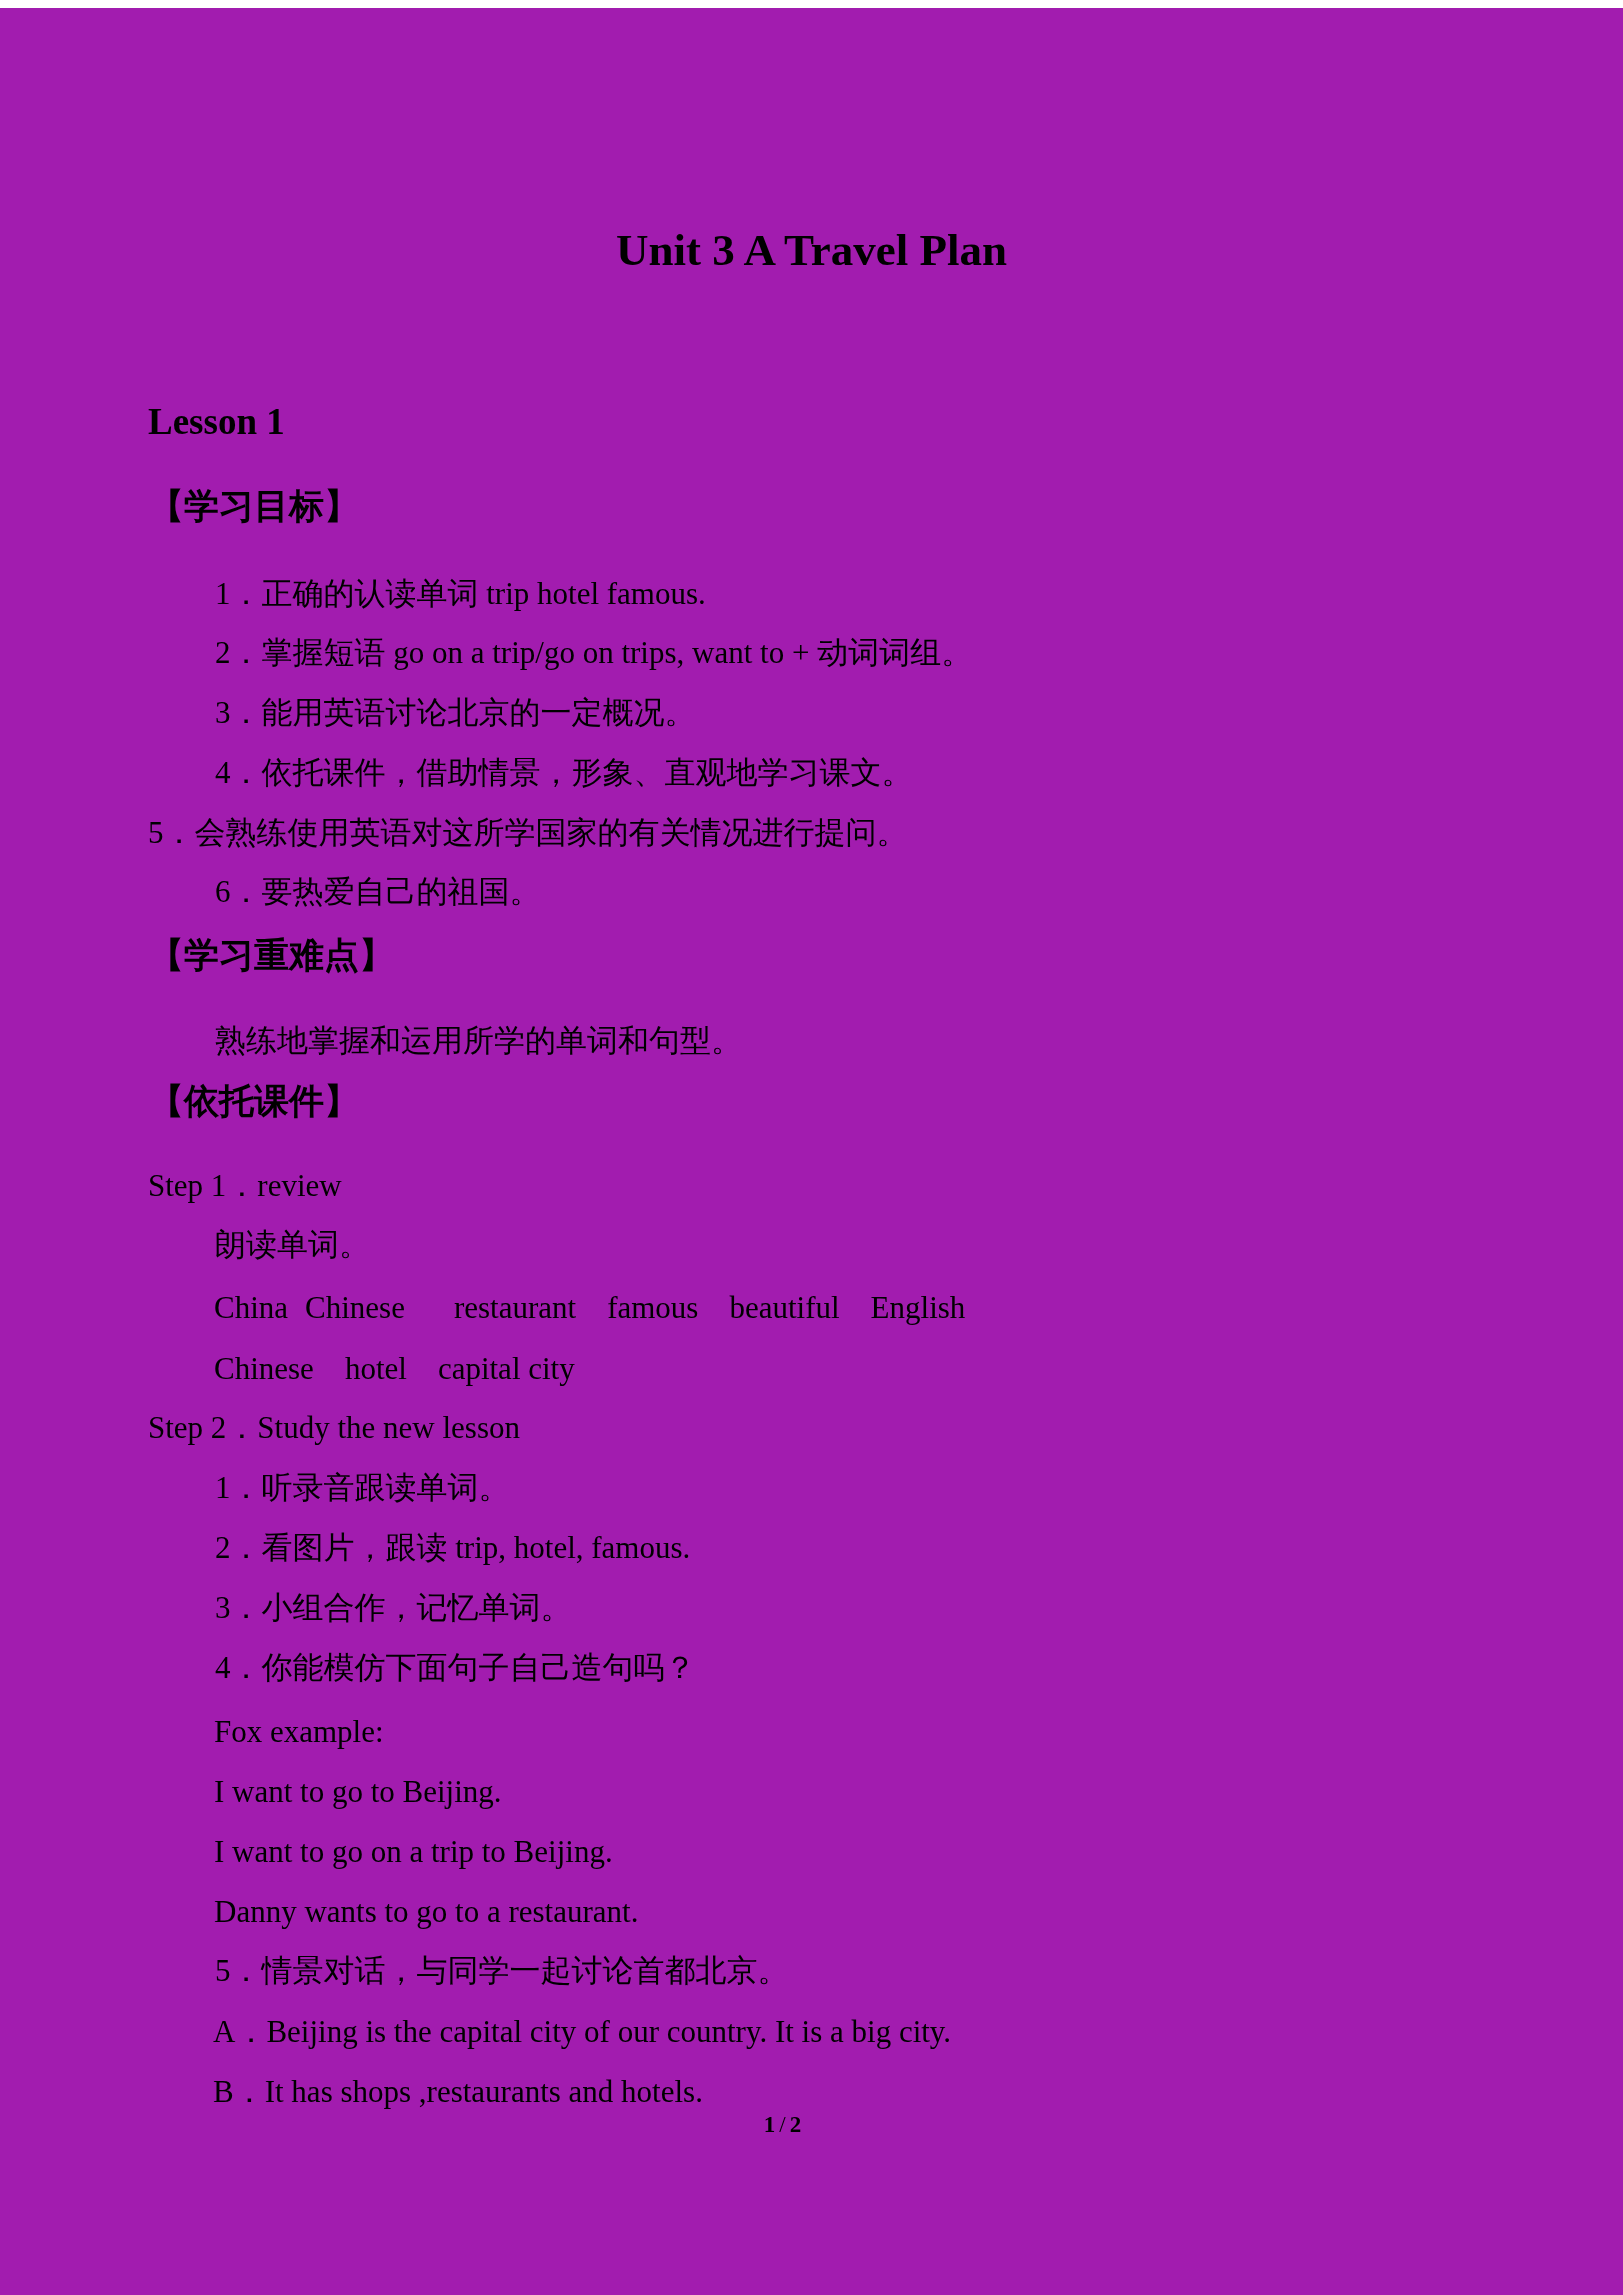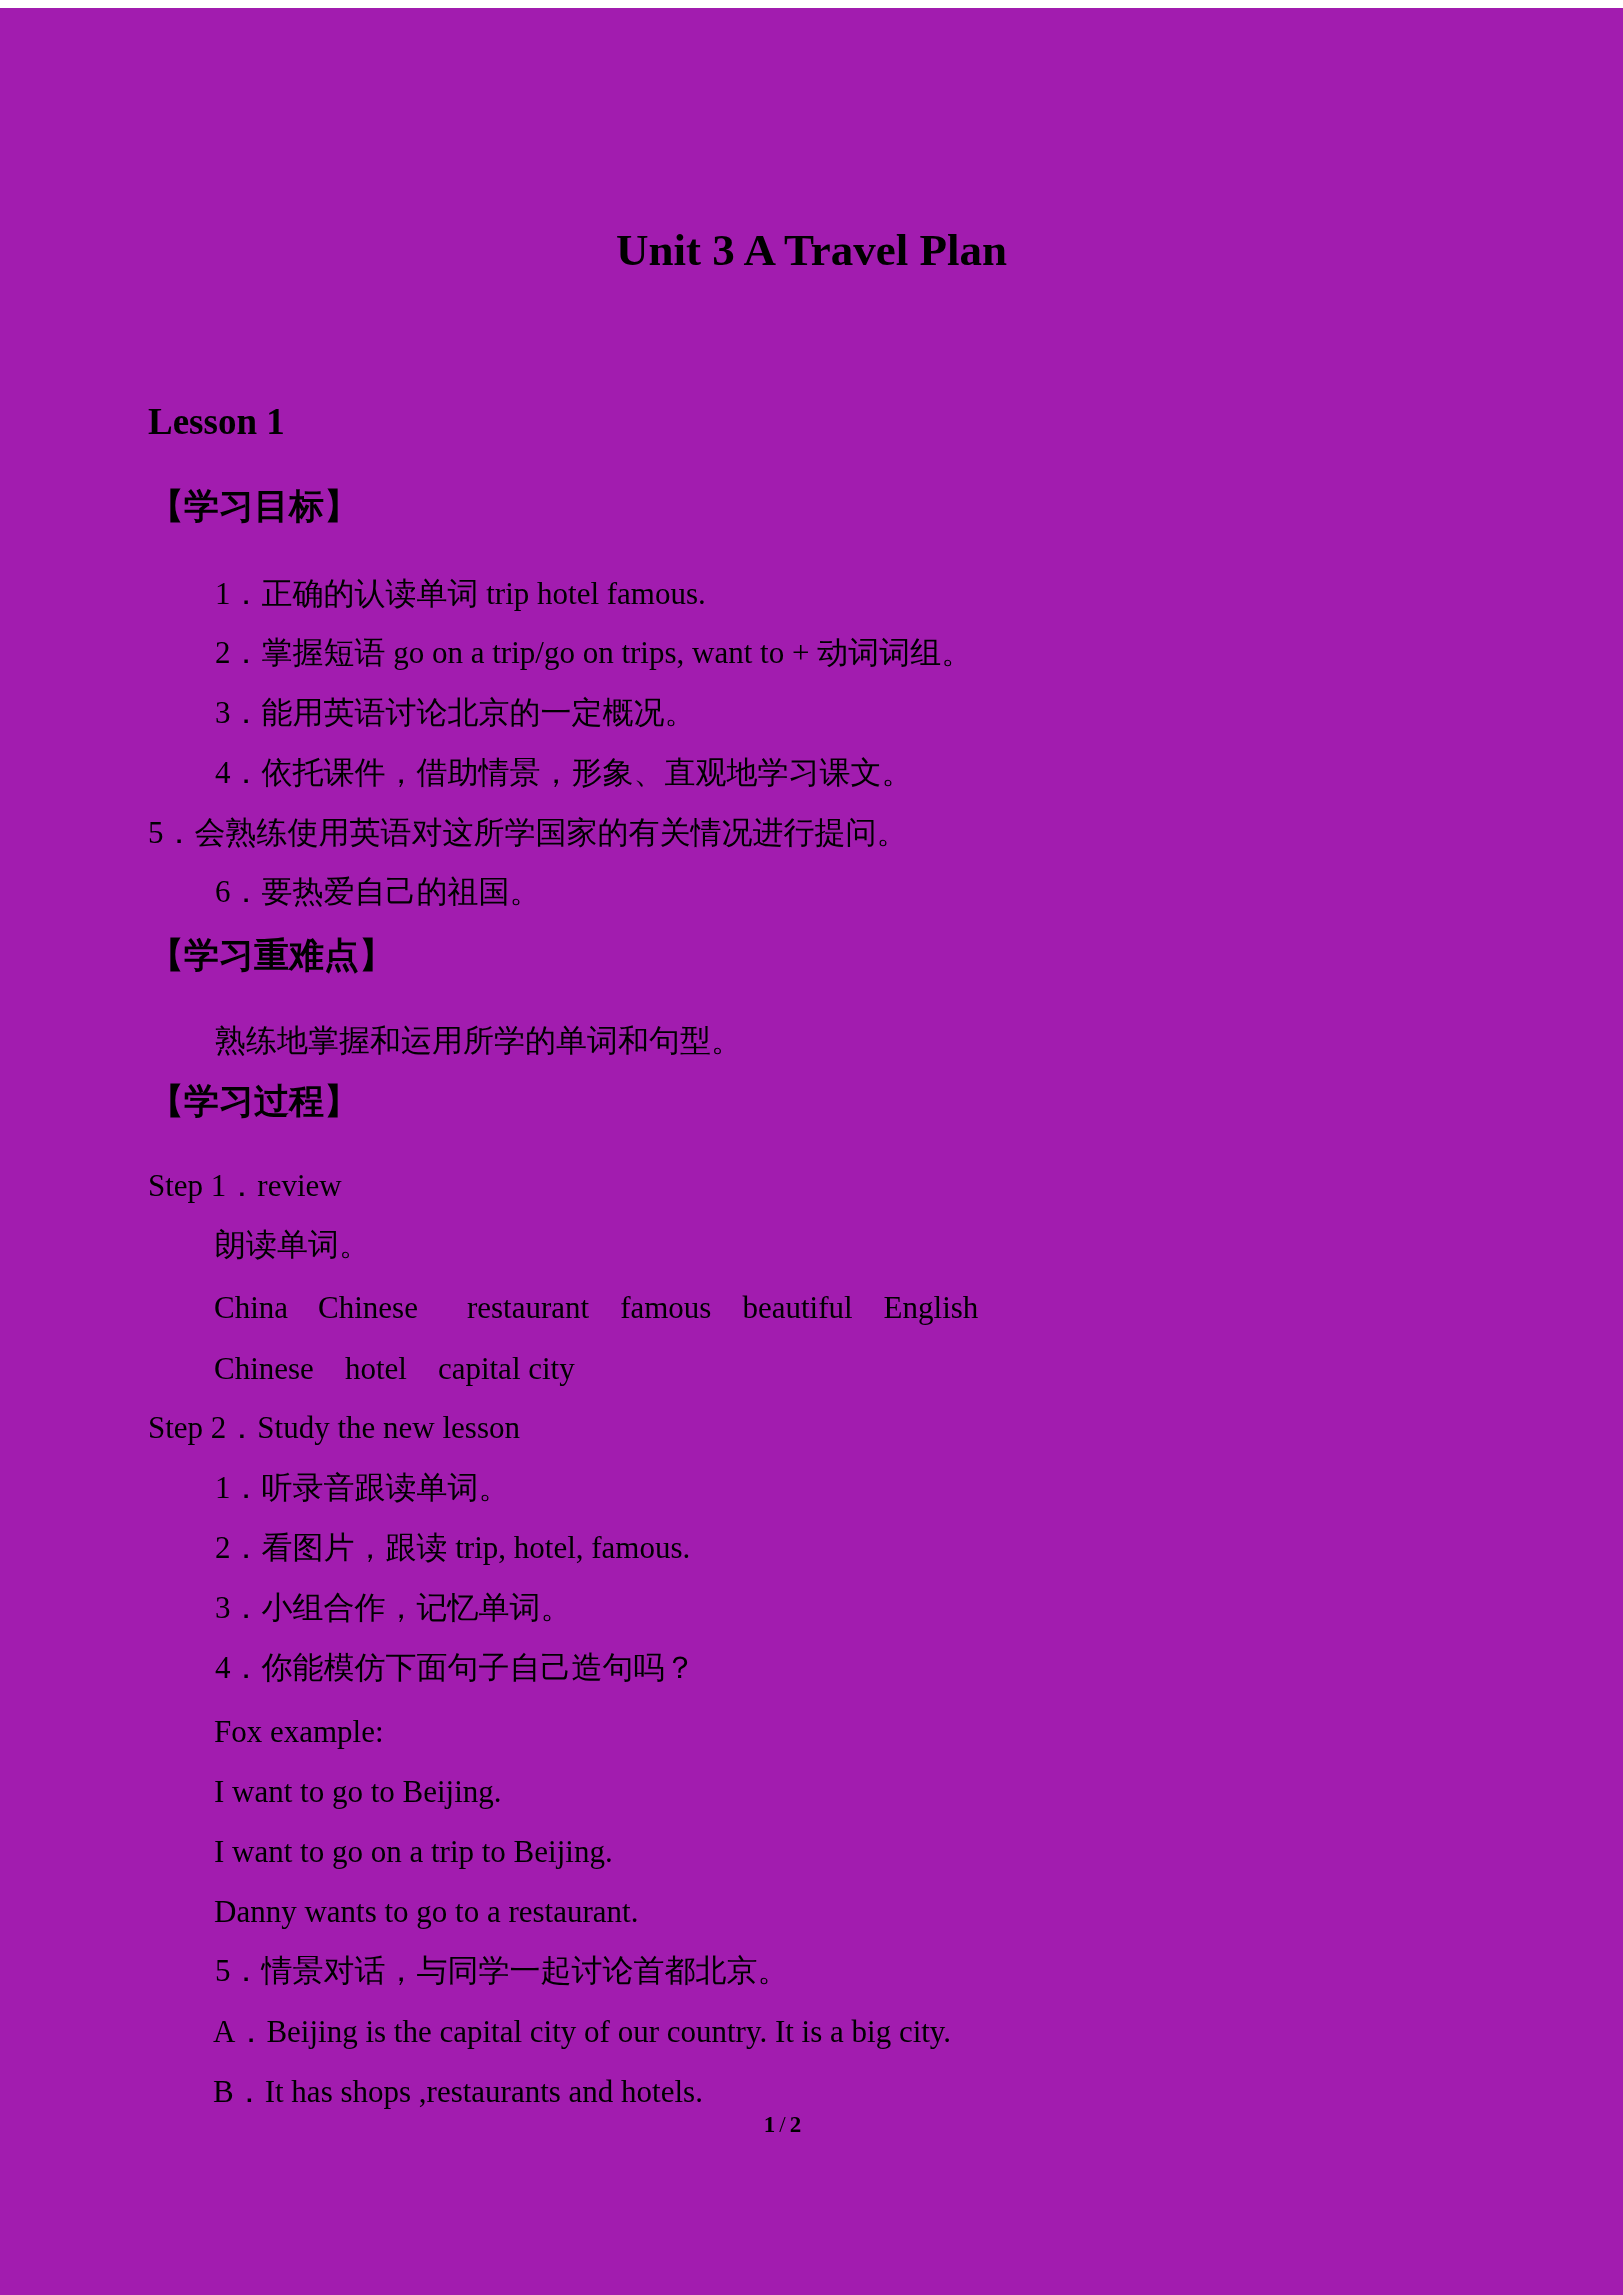--- a/index.html
+++ b/index.html
@@ -88,27 +88,27 @@
   <div class="line" style="left:148px; top:809px;">
     <span class="num">5．</span><span>会熟练使用英语对这所学国家的有关情况进行提问。</span>
   </div>
   <div class="line" style="left:215px; top:868px;">
     <span class="num">6．</span><span>要热爱自己的祖国。</span>
   </div>
 
   <div class="line section-head" style="left:149px; top:930px;">【学习重难点】</div>
   <div class="line" style="left:215px; top:1017px;">熟练地掌握和运用所学的单词和句型。</div>
 
-  <div class="line section-head" style="left:149px; top:1076px;">【学习过程】</div>
+  <div class="line section-head" style="left:149px; top:1076px;">【依托课件】</div>
 
   <div class="line" style="left:148px; top:1162px;">Step 1．review</div>
   <div class="line" style="left:215px; top:1221px;">朗读单词。</div>
 
   <div class="line word-row" style="left:214px; top:1284px;">
-    <span class="word" style="margin-right:30px;">China</span><span class="word" style="margin-right:49px;">Chinese</span><span class="word" style="margin-right:31px;">restaurant</span><span class="word" style="margin-right:31px;">famous</span><span class="word" style="margin-right:31px;">beautiful</span><span class="word" style="margin-right:0;">English</span>
+    <span class="word" style="margin-right:17px;">China</span><span class="word" style="margin-right:49px;">Chinese</span><span class="word" style="margin-right:31px;">restaurant</span><span class="word" style="margin-right:31px;">famous</span><span class="word" style="margin-right:31px;">beautiful</span><span class="word" style="margin-right:0;">English</span>
   </div>
   <div class="line word-row" style="left:214px; top:1345px;">
     <span class="word" style="margin-right:31px;">Chinese</span><span class="word" style="margin-right:31px;">hotel</span><span class="word" style="margin-right:0;">capital city</span>
   </div>
 
   <div class="line" style="left:148px; top:1404px;">Step 2．Study the new lesson</div>
 
   <div class="line" style="left:215px; top:1464px;">
     <span class="num">1．</span><span>听录音跟读单词。</span>
   </div>

